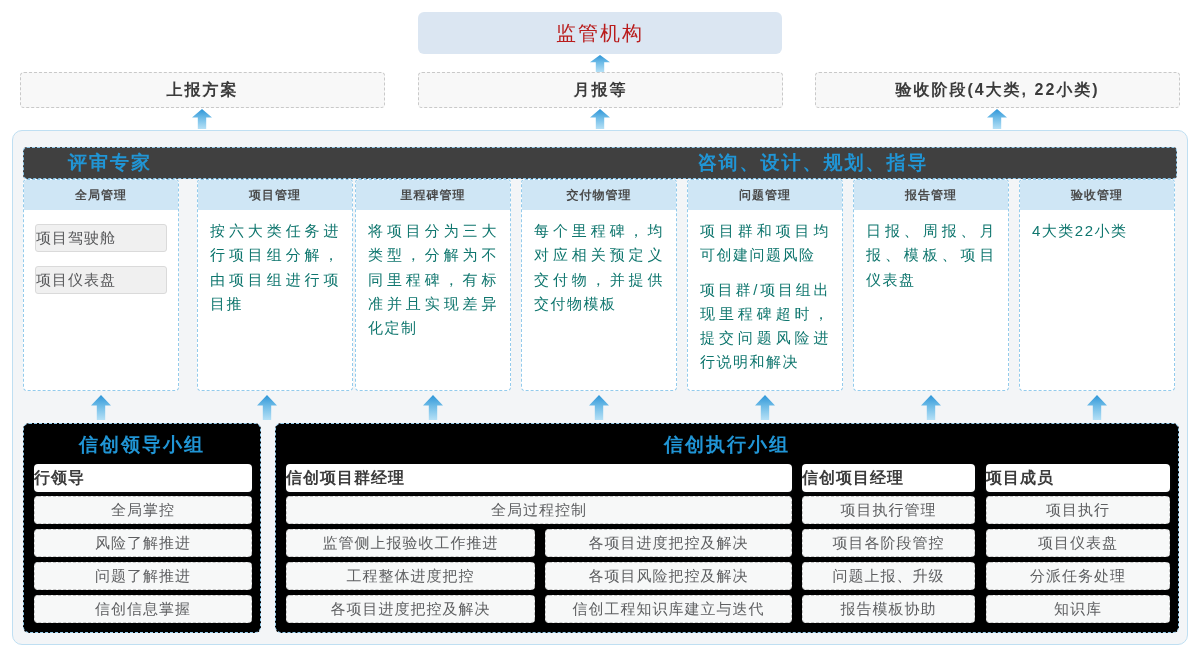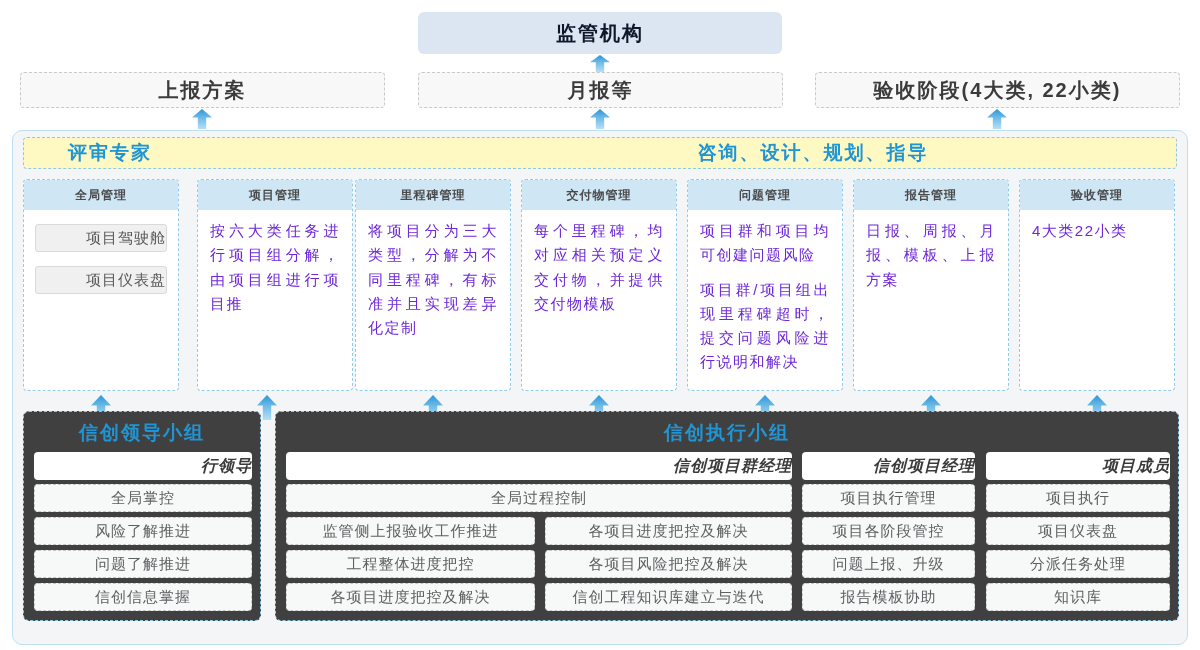--- a/index.html
+++ b/index.html
@@ -3,74 +3,74 @@
 <meta charset="utf-8">
 <style>
   * { margin:0; padding:0; box-sizing:border-box; }
   html,body { width:1200px; height:650px; background:#ffffff;
     font-family:"Liberation Sans","DejaVu Sans",sans-serif; }
   .stage { position:relative; width:1200px; height:650px; overflow:hidden; }
 
   
   .top-box { position:absolute; left:418px; top:12px; width:364px; height:42px;
     background:#dbe6f2; border-radius:6px; display:flex; align-items:center; justify-content:center;
-    color:#0f172a; font-size:20px; font-weight:bold; letter-spacing:2px; }
+    color:#b91c1c; font-size:20px; font-weight:normal; letter-spacing:2px; }
 
   
   .report-box { position:absolute; top:72px; height:36px;
     background:#f8f8f8; border:1px dashed #c9c9c9; border-radius:4px;
     display:flex; align-items:center; justify-content:center;
-    color:#3b3b3b; font-size:20px; font-weight:bold; letter-spacing:2px; }
+    color:#3b3b3b; font-size:16px; font-weight:bold; letter-spacing:2px; }
   .rb1 { left:20px;  width:365px; }
   .rb2 { left:418px; width:365px; }
   .rb3 { left:815px; width:365px; }
 
   
   .up-arrow { position:absolute; width:20px;
     clip-path: polygon(50% 0, 100% 42%, 71% 42%, 71% 100%, 29% 100%, 29% 42%, 0 42%);
     background: linear-gradient(180deg,#2d95d8 0%,#6fbce7 45%,#b5e0f6 100%); }
 
   
   .panel { position:absolute; left:12px; top:130px; width:1176px; height:515px;
     background:#f3f5f7; border:1px solid #bfdff2; border-radius:10px; }
 
   
-  .expert-strip { position:absolute; left:10px; top:6px; width:1154px; height:32px;
-    background:#fef9c3; border:1px dashed #8fc7e9; border-radius:4px; }
+  .expert-strip { position:absolute; left:10px; top:16px; width:1154px; height:32px;
+    background:#404040; border:1px dashed #8fc7e9; border-radius:4px; }
   .expert-strip .left-label { position:absolute; left:44px; top:0; height:30px; line-height:30px;
     color:#2095d5; font-size:19px; font-weight:bold; letter-spacing:2px; }
   .expert-strip .right-label { position:absolute; left:68.5%; transform:translateX(-50%);
     top:0; height:30px; line-height:30px; white-space:nowrap;
     color:#2095d5; font-size:19px; font-weight:bold; letter-spacing:2px; }
 
   
   .col { position:absolute; top:48px; width:156px; height:212px;
     background:#ffffff; border:1px dashed #93cbec; border-radius:4px; overflow:hidden; }
   .col-h { height:30px; line-height:30px; background:#cfe6f5; text-align:center;
     color:#4a4a4a; font-size:12px; font-weight:bold; letter-spacing:1px; }
-  .col-body { padding:9px 12px; color:#6d28d9; font-size:15px; line-height:1.62;
+  .col-body { padding:9px 12px; color:#0f766e; font-size:15px; line-height:1.62;
     text-align:justify; letter-spacing:1.5px; }
   .col-body p + p { margin-top:10px; }
   .gray-chip { width:132px; height:28px; margin:14px auto 0 auto; background:#f0f0f0;
-    border:1px solid #dadada; border-radius:3px; text-align:right; line-height:26px;
+    border:1px solid #dadada; border-radius:3px; text-align:left; line-height:26px;
     color:#58595b; font-size:15px; letter-spacing:1px; }
   .c1 { left:10px; }  .c2 { left:184px; } .c3 { left:342px; } .c4 { left:508px; }
   .c5 { left:674px; } .c6 { left:840px; } .c7 { left:1006px; }
 
   
-  .group { position:absolute; top:280px; height:210px;
-    background:#404040; border:1px dashed #93cbec; border-radius:6px; }
+  .group { position:absolute; top:292px; height:210px;
+    background:#000000; border:1px dashed #93cbec; border-radius:6px; }
   .g-left  { left:10px;  width:238px; }
   .g-right { left:262px; width:904px; }
   .g-title { position:absolute; top:8px; left:0; width:100%; text-align:center;
     color:#2095d5; font-size:19px; font-weight:bold; letter-spacing:2px; }
 
   .role-box { position:absolute; top:40px; height:28px; background:#ffffff; border-radius:4px;
-    box-shadow:0 2px 4px rgba(60,70,80,0.18); text-align:right; line-height:28px;
-    color:#3b3b3b; font-size:16px; font-weight:bold; letter-spacing:1px;font-style:italic; }
+    box-shadow:0 2px 4px rgba(60,70,80,0.18); text-align:left; line-height:28px;
+    color:#3b3b3b; font-size:16px; font-weight:bold; letter-spacing:1px; }
   .ditem { position:absolute; height:28px; background:#f7f8f8; border:1px dashed #c6c6c6;
     border-radius:4px; text-align:center; line-height:26px;
     color:#5f6062; font-size:15px; letter-spacing:1px; }
 
   
   .g-left .role-box { left:10px; width:218px; }
   .g-left .ditem { left:10px; width:218px; }
   .r1 { top:72px; } .r2 { top:105px; } .r3 { top:138px; } .r4 { top:171px; }
 
   
@@ -146,21 +146,21 @@
       <div class="col-h">问题管理</div>
       <div class="col-body">
         <p>项目群和项目均可创建问题风险</p>
         <p>项目群/项目组出现里程碑超时，提交问题风险进行说明和解决</p>
       </div>
     </div>
 
     <div class="col c6">
       <div class="col-h">报告管理</div>
       <div class="col-body">
-        <p>日报、周报、月报、模板、上报方案</p>
+        <p>日报、周报、月报、模板、项目仪表盘</p>
       </div>
     </div>
 
     <div class="col c7">
       <div class="col-h">验收管理</div>
       <div class="col-body">
         <p>4大类22小类</p>
       </div>
     </div>
 

